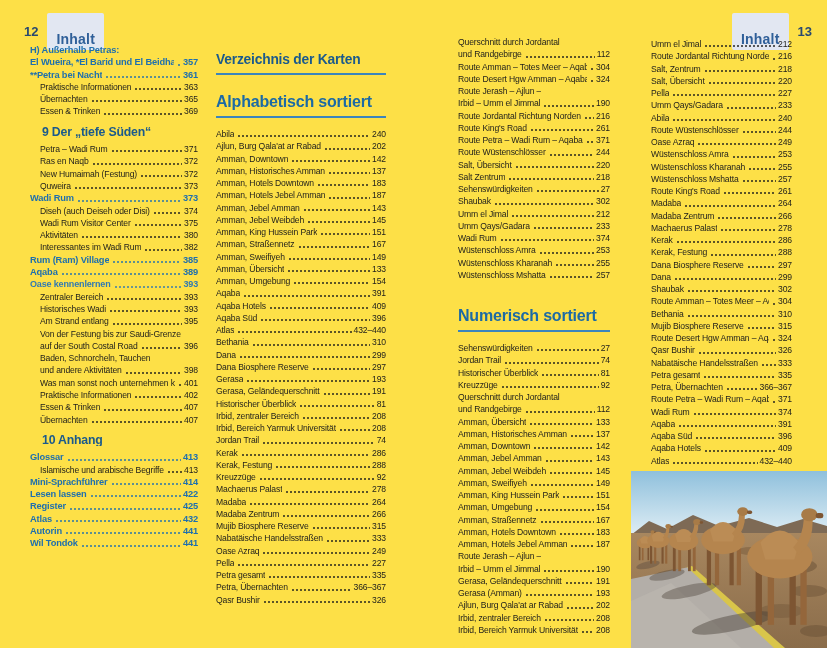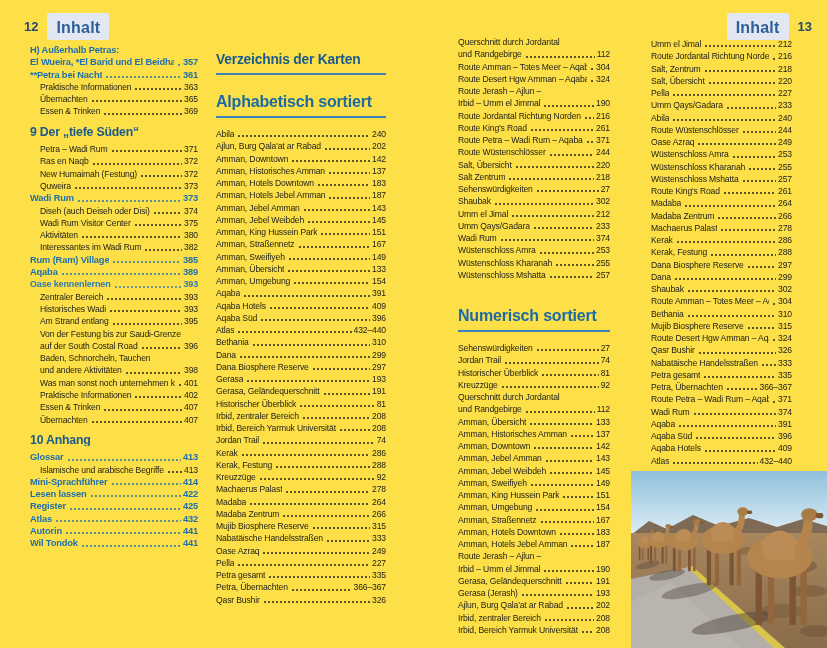--- a/index.html
+++ b/index.html
@@ -3,22 +3,22 @@
 <meta charset="utf-8">
 <style>
   html,body{margin:0;padding:0;background:#f2f2f2;}
   #page{position:relative;width:827px;height:648px;background:#fde047;overflow:hidden;
         font-family:"Liberation Sans",sans-serif;color:#222;}
   
   .hdr{position:absolute;top:13px;display:flex;align-items:center;gap:9px;}
   .hdr-left{left:24px;}
   .hdr-right{right:15px;}
   .pgnum{font-size:13px;font-weight:bold;color:#29496f;letter-spacing:0;}
-  .tab{background:#e2e7f2;color:#2f5f99;font-weight:bold;font-size:16px;
-       padding:6px 9px 3px 9px;border-radius:2px;letter-spacing:0.2px;}
+  .tab{background:#e2e7f2;color:#2f5f99;font-weight:bold;font-size:14px;
+       padding:18px 9px 3px 9px;border-radius:2px;letter-spacing:0.2px;}
   
   .col{position:absolute;}
   #col1{left:30px;top:44px;width:168px;}
   #col2{left:216px;top:52px;width:170px;}
   #col3{left:458px;top:36px;width:152px;}
   #col4{left:651px;top:38px;width:141px;}
   
   .row{display:flex;align-items:baseline;font-size:8.6px;line-height:12.25px;
        color:#1d1d1b;letter-spacing:-0.15px;}
   .row .t{white-space:nowrap;overflow:hidden;}
@@ -26,21 +26,21 @@
        margin:0 2px 3px 3px;
        background-image:radial-gradient(circle,currentColor 0.65px,transparent 0.85px);
        background-size:4px 2px;background-repeat:repeat-x;background-position:left bottom;}
   .row .pg{white-space:nowrap;}
   
   #col1 .row{line-height:12.3px;}
   .st-b{color:#1e6fae;font-weight:bold;font-size:9.3px;line-height:12.6px;text-align:right;}
   .st-b2{color:#3079b2;font-weight:bold;font-size:9px;line-height:12.6px;}
   .st-s{padding-left:10px;font-size:8.6px;line-height:12.3px;}
   .st-h{color:#1b5a8c;font-weight:bold;font-size:12.3px;line-height:15px;
-        margin:9px 0 5px 0;letter-spacing:-0.2px;}
+        margin:9px 0 5px 12px;letter-spacing:-0.2px;}
   .gap{margin-top:8px;}
   
   .block-title{color:#1b5a8c;font-size:13.8px;font-weight:bold;line-height:16px;
         letter-spacing:-0.2px;}
   .rule{border-bottom:2px solid #3c85bb;margin-top:5px;}
   .subhead{color:#1c6aa5;font-size:16px;font-weight:bold;letter-spacing:-0.2px;}
   .sp18{height:18px;} .sp10{height:10px;} .sp26{height:26px;}
   
   #photo{position:absolute;left:631px;top:471px;width:196px;height:177px;overflow:hidden;}
 </style>
@@ -775,21 +775,21 @@
           <span class="pg">190</span>
         </div>
 
         <div class="row">
           <span class="t">Gerasa, Geländequerschnitt</span>
           <span class="dots"></span>
           <span class="pg">191</span>
         </div>
 
         <div class="row">
-          <span class="t">Gerasa (Jerash)</span>
+          <span class="t">Gerasa (Amman)</span>
           <span class="dots"></span>
           <span class="pg">193</span>
         </div>
 
         <div class="row">
           <span class="t">Ajlun, Burg Qala'at ar Rabad</span>
           <span class="dots"></span>
           <span class="pg">202</span>
         </div>
 

